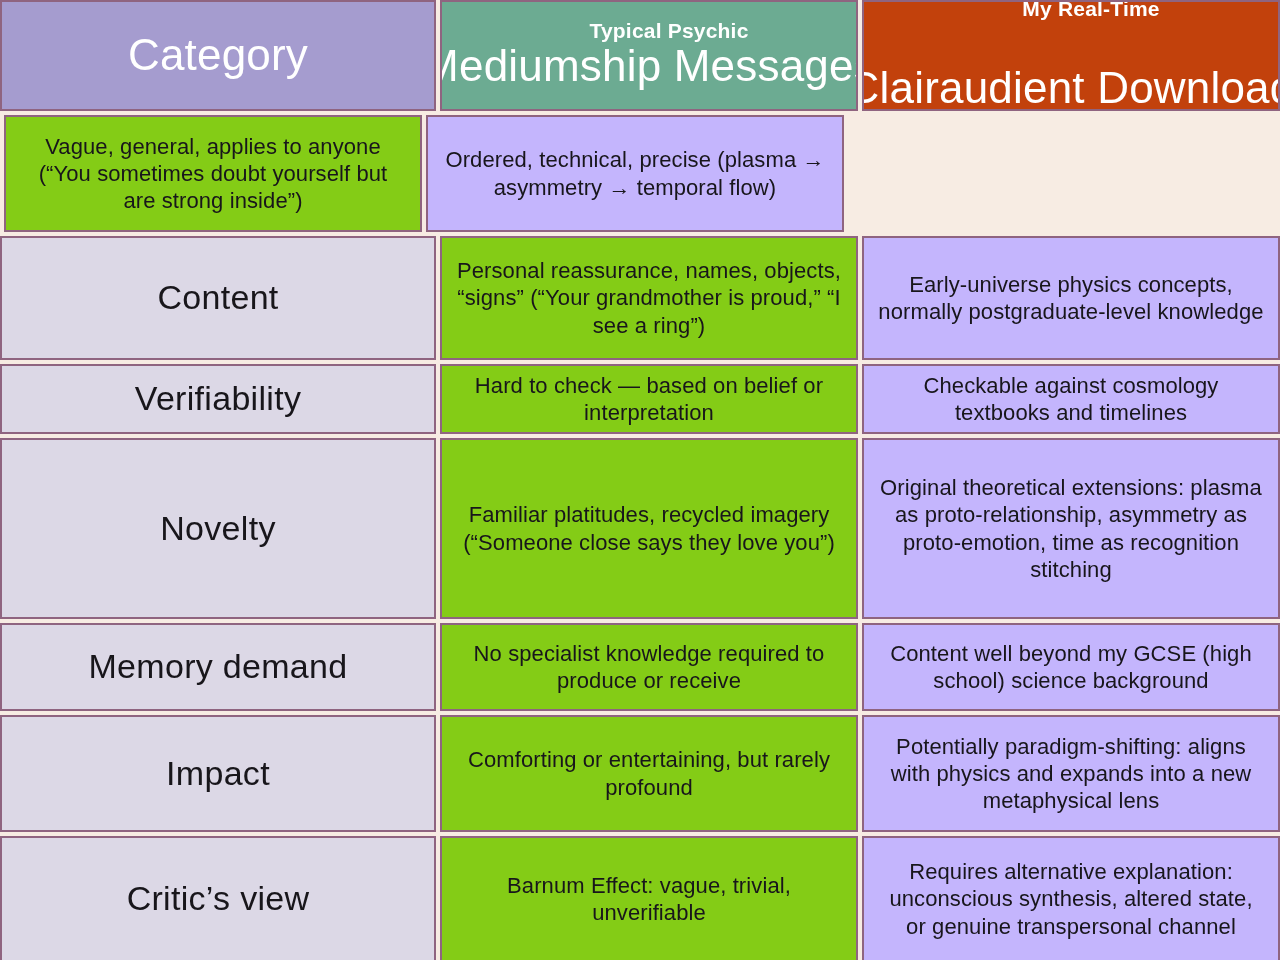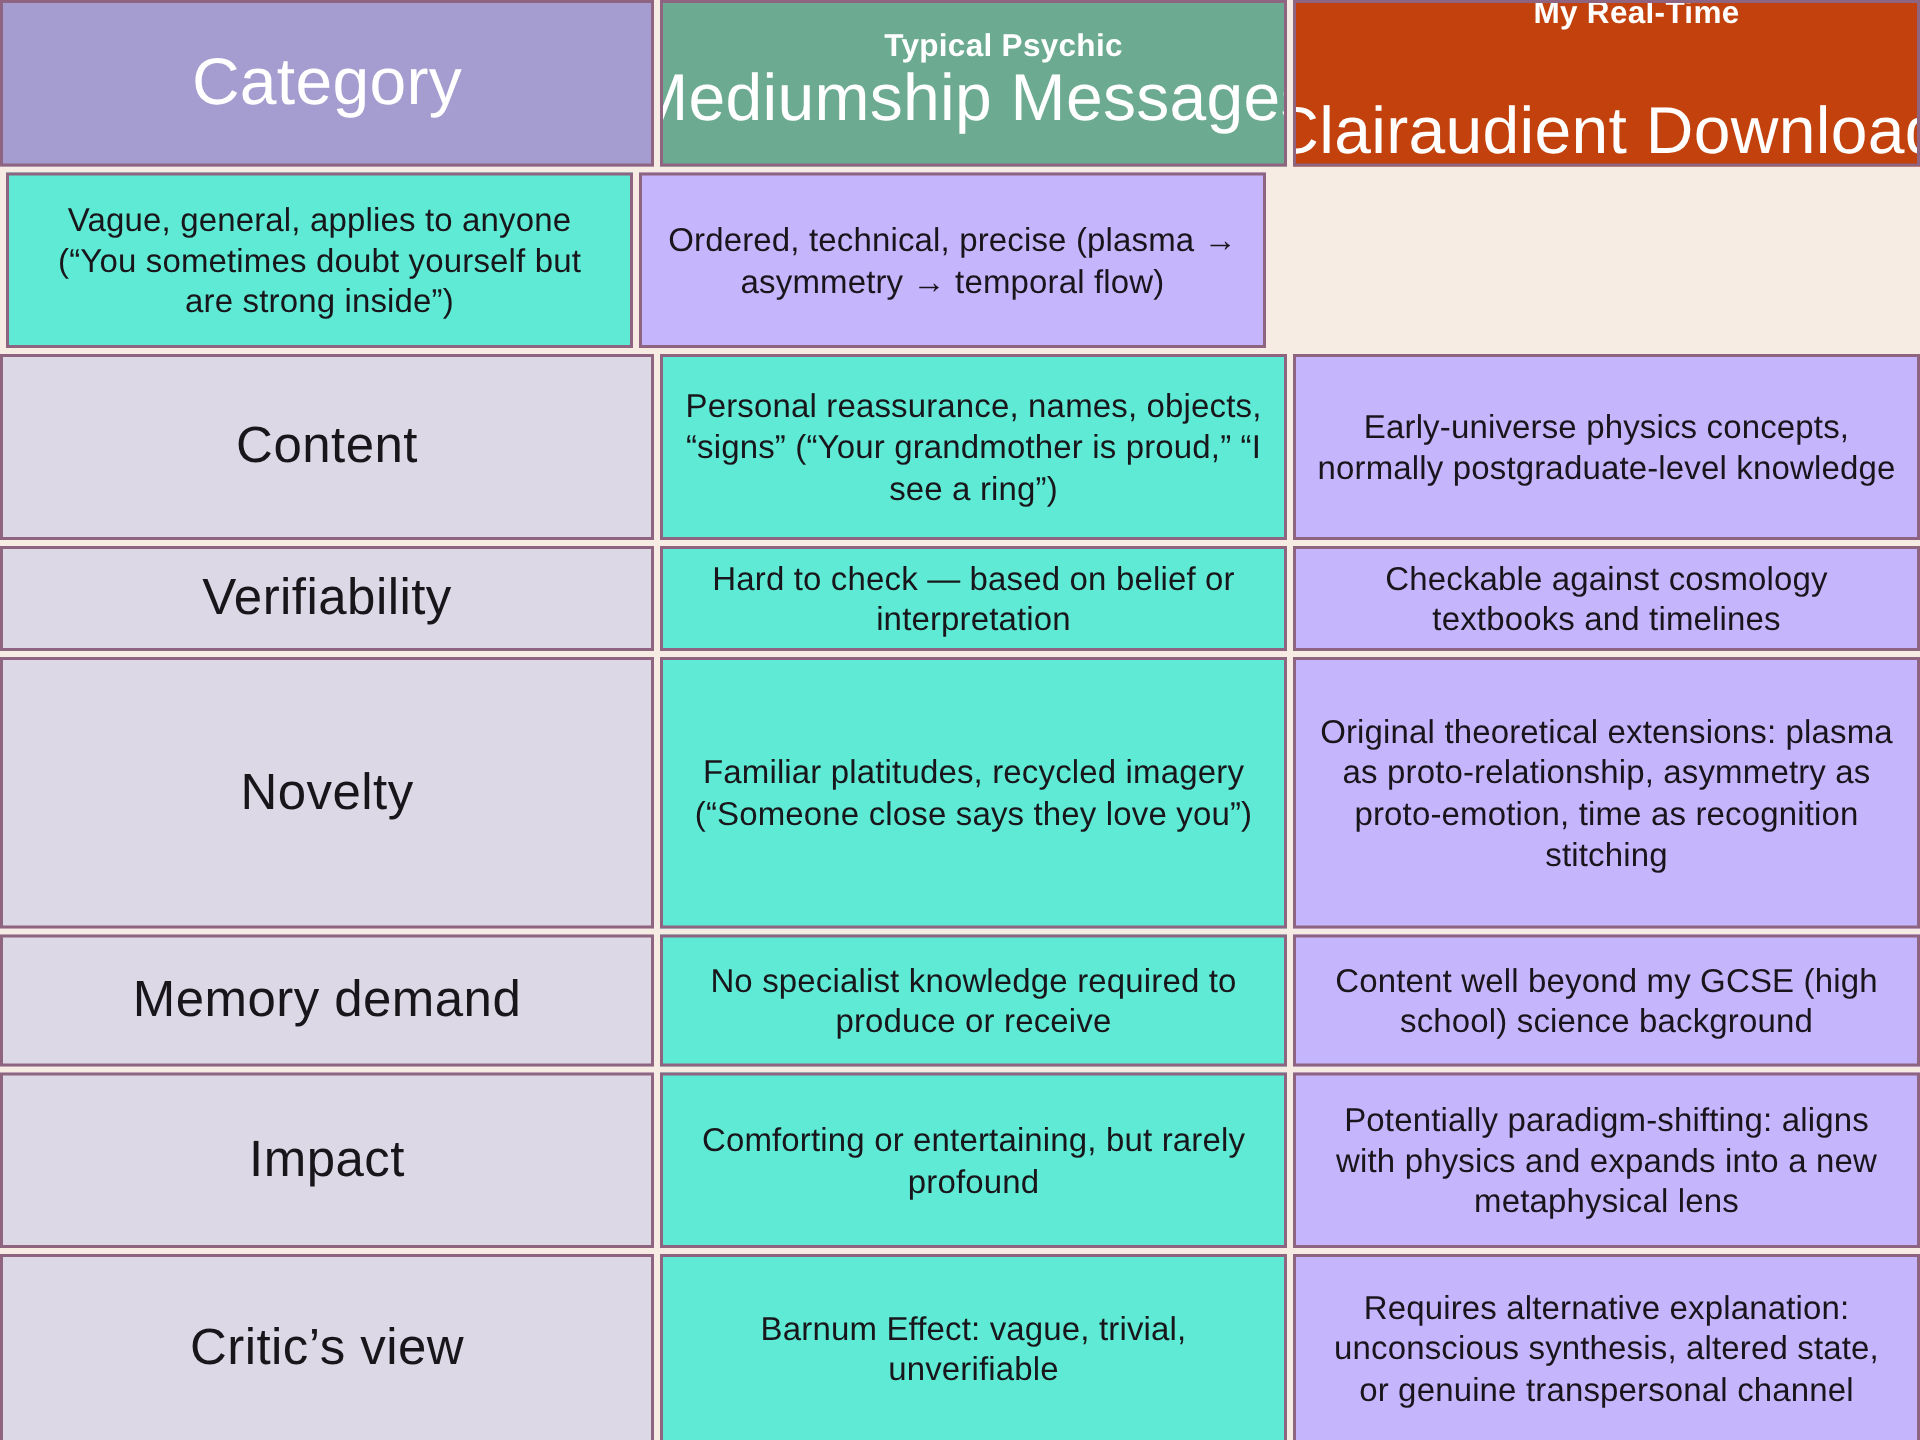--- a/index.html
+++ b/index.html
@@ -74,21 +74,21 @@
     font-size: 44px;
     line-height: 1.1;
     font-weight: 400;
     letter-spacing: 0.2px;
     white-space: nowrap;
   }
   .hdr-big.solo { font-size: 44px; }
 
   
   .body-row .col-cat   { background: #dcd8e6; }
-  .body-row .col-mid   { background: #5eead4; }
+  .body-row .col-mid   { background: #84cc16; }
   .body-row .col-right { background: #c4b5fd; }
 
   .cat-label {
     font-size: 34px;
     line-height: 1.15;
     font-weight: 400;
     letter-spacing: 0.3px;
   }
   .body-text {
     font-size: 22px;

